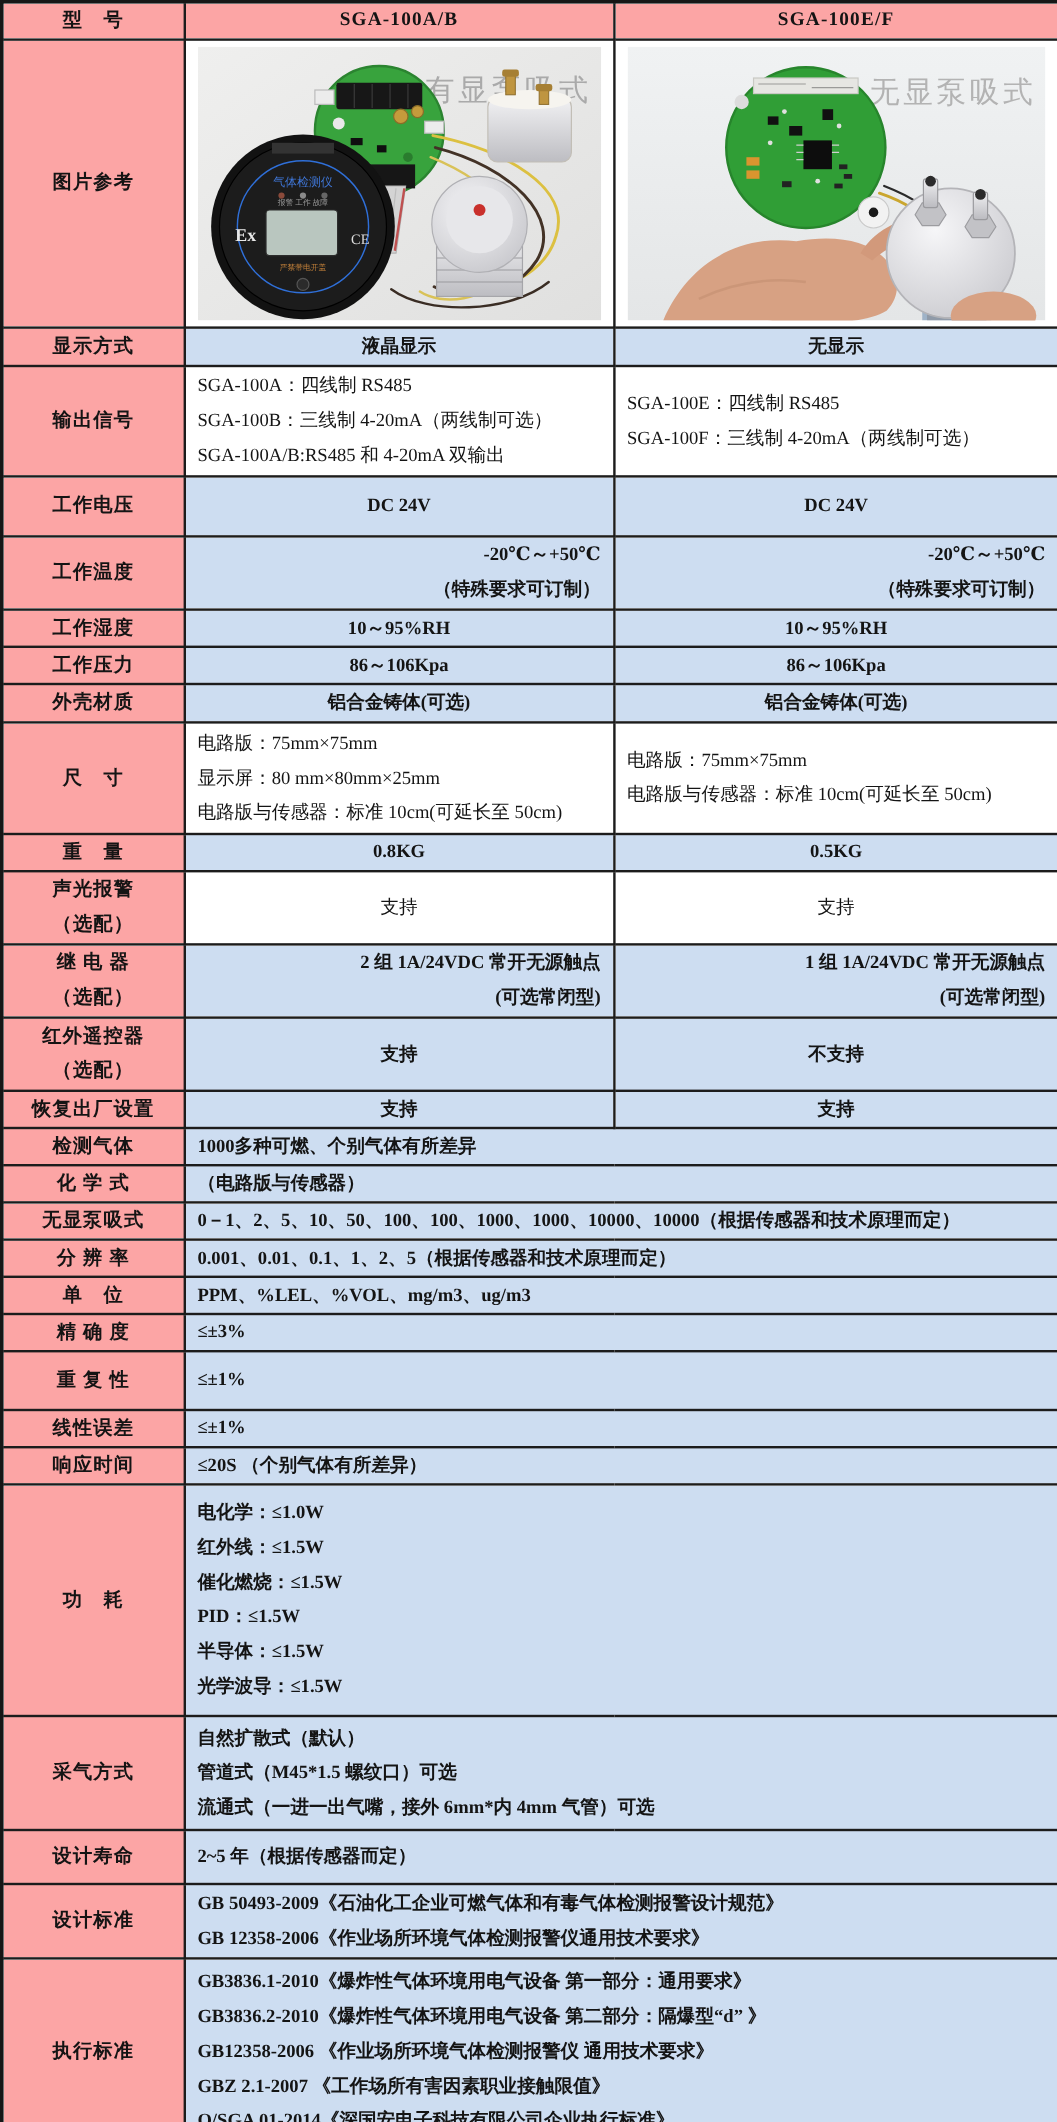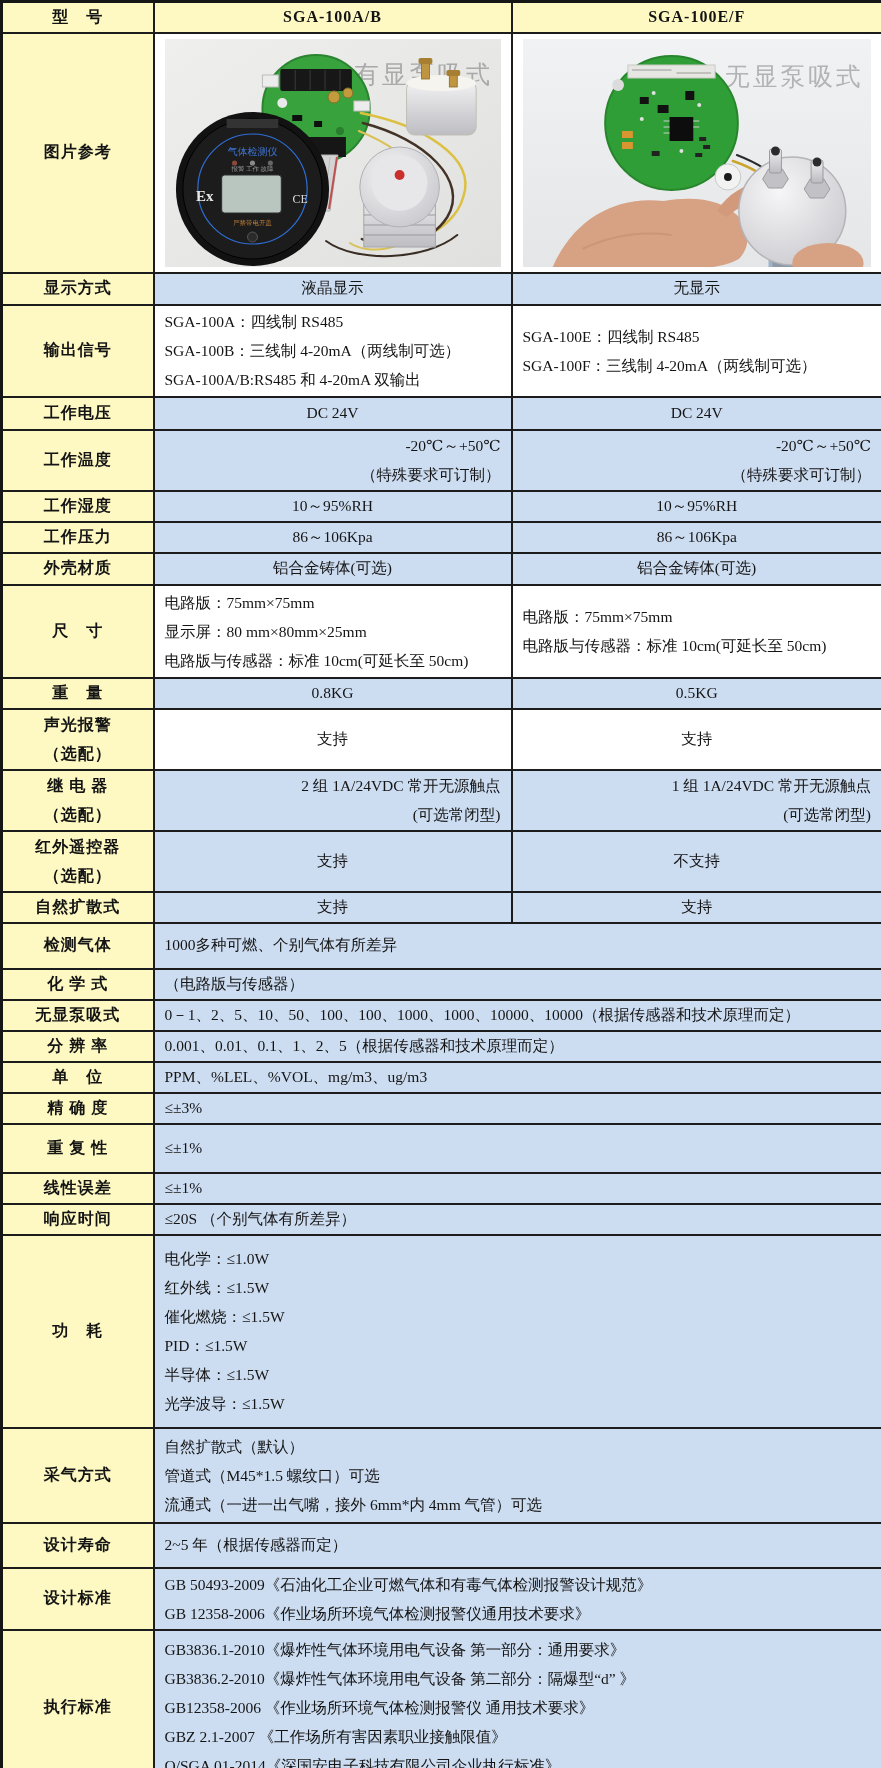--- a/index.html
+++ b/index.html
@@ -5,25 +5,25 @@
   html,body{margin:0;padding:0;background:#fff;}
   .page{width:881px;margin:0;background:#fff;}
   table.spec{
     border-collapse:collapse;table-layout:fixed;width:881px;
     border:3px solid #161616;
     font-family:"Liberation Serif","DejaVu Serif",serif;
     color:#141414;
   }
   table.spec td{border:2px solid #1c1c1c;padding:0 10px;overflow:hidden;}
   td.lab{
-    background:#fef9c3;font-weight:bold;text-align:center;
+    background:#fca5a5;font-weight:bold;text-align:center;
     font-size:16px;letter-spacing:1px;padding:0 4px;
   }
   td.v{font-size:15.5px;}
-  .blue{background:#cdddf1;}
+  .blue{background:#cdddf1;font-weight:bold;}
   .white{background:#ffffff;}
   .c{text-align:center;}
   .l{text-align:left;}
   .line{line-height:29px;}
   td.v.c .line{line-height:29px;text-align:right;}
   td.photocell{padding:6px 9px;background:#fff;}
   .photo{width:100%;height:228px;}
   .photo svg{display:block;width:100%;height:100%;}
   svg text{font-family:"Liberation Serif","DejaVu Serif",serif;}
 </style>
@@ -229,21 +229,21 @@
   <td class="v l white">
             <div class="line">SGA-100A：四线制 RS485</div>
             <div class="line">SGA-100B：三线制 4-20mA（两线制可选）</div>
             <div class="line">SGA-100A/B:RS485 和 4-20mA 双输出</div>
           </td>
   <td class="v l white">
             <div class="line">SGA-100E：四线制 RS485</div>
             <div class="line">SGA-100F：三线制 4-20mA（两线制可选）</div>
           </td>
 </tr>
-<tr style="height:33px">
+<tr style="height:50px">
   <td class="lab">工作电压</td>
   <td class="v c blue">DC 24V</td>
   <td class="v c blue">DC 24V</td>
 </tr>
 <tr style="height:61px">
   <td class="lab">工作温度</td>
   <td class="v c blue">
             <div class="line">-20℃～+50℃</div>
             <div class="line">（特殊要求可订制）</div>
           </td>
@@ -308,25 +308,25 @@
 </tr>
 <tr style="height:61px">
   <td class="lab">
             <div class="line">红外遥控器</div>
             <div class="line">（选配）</div>
           </td>
   <td class="v c blue">支持</td>
   <td class="v c blue">不支持</td>
 </tr>
 <tr style="height:31px">
-  <td class="lab">自然扩散式</td>
+  <td class="lab">恢复出厂设置</td>
   <td class="v c blue">支持</td>
   <td class="v c blue">支持</td>
 </tr>
-<tr style="height:46px">
+<tr style="height:31px">
   <td class="lab">检测气体</td>
   <td class="v l blue" colspan="2">1000多种可燃、个别气体有所差异</td>
 </tr>
 <tr style="height:31px">
   <td class="lab">化 学 式</td>
   <td class="v l blue" colspan="2">（电路版与传感器）</td>
 </tr>
 <tr style="height:31px">
   <td class="lab">无显泵吸式</td>
   <td class="v l blue" colspan="2">0－1、2、5、10、50、100、100、1000、1000、10000、10000（根据传感器和技术原理而定）</td>

